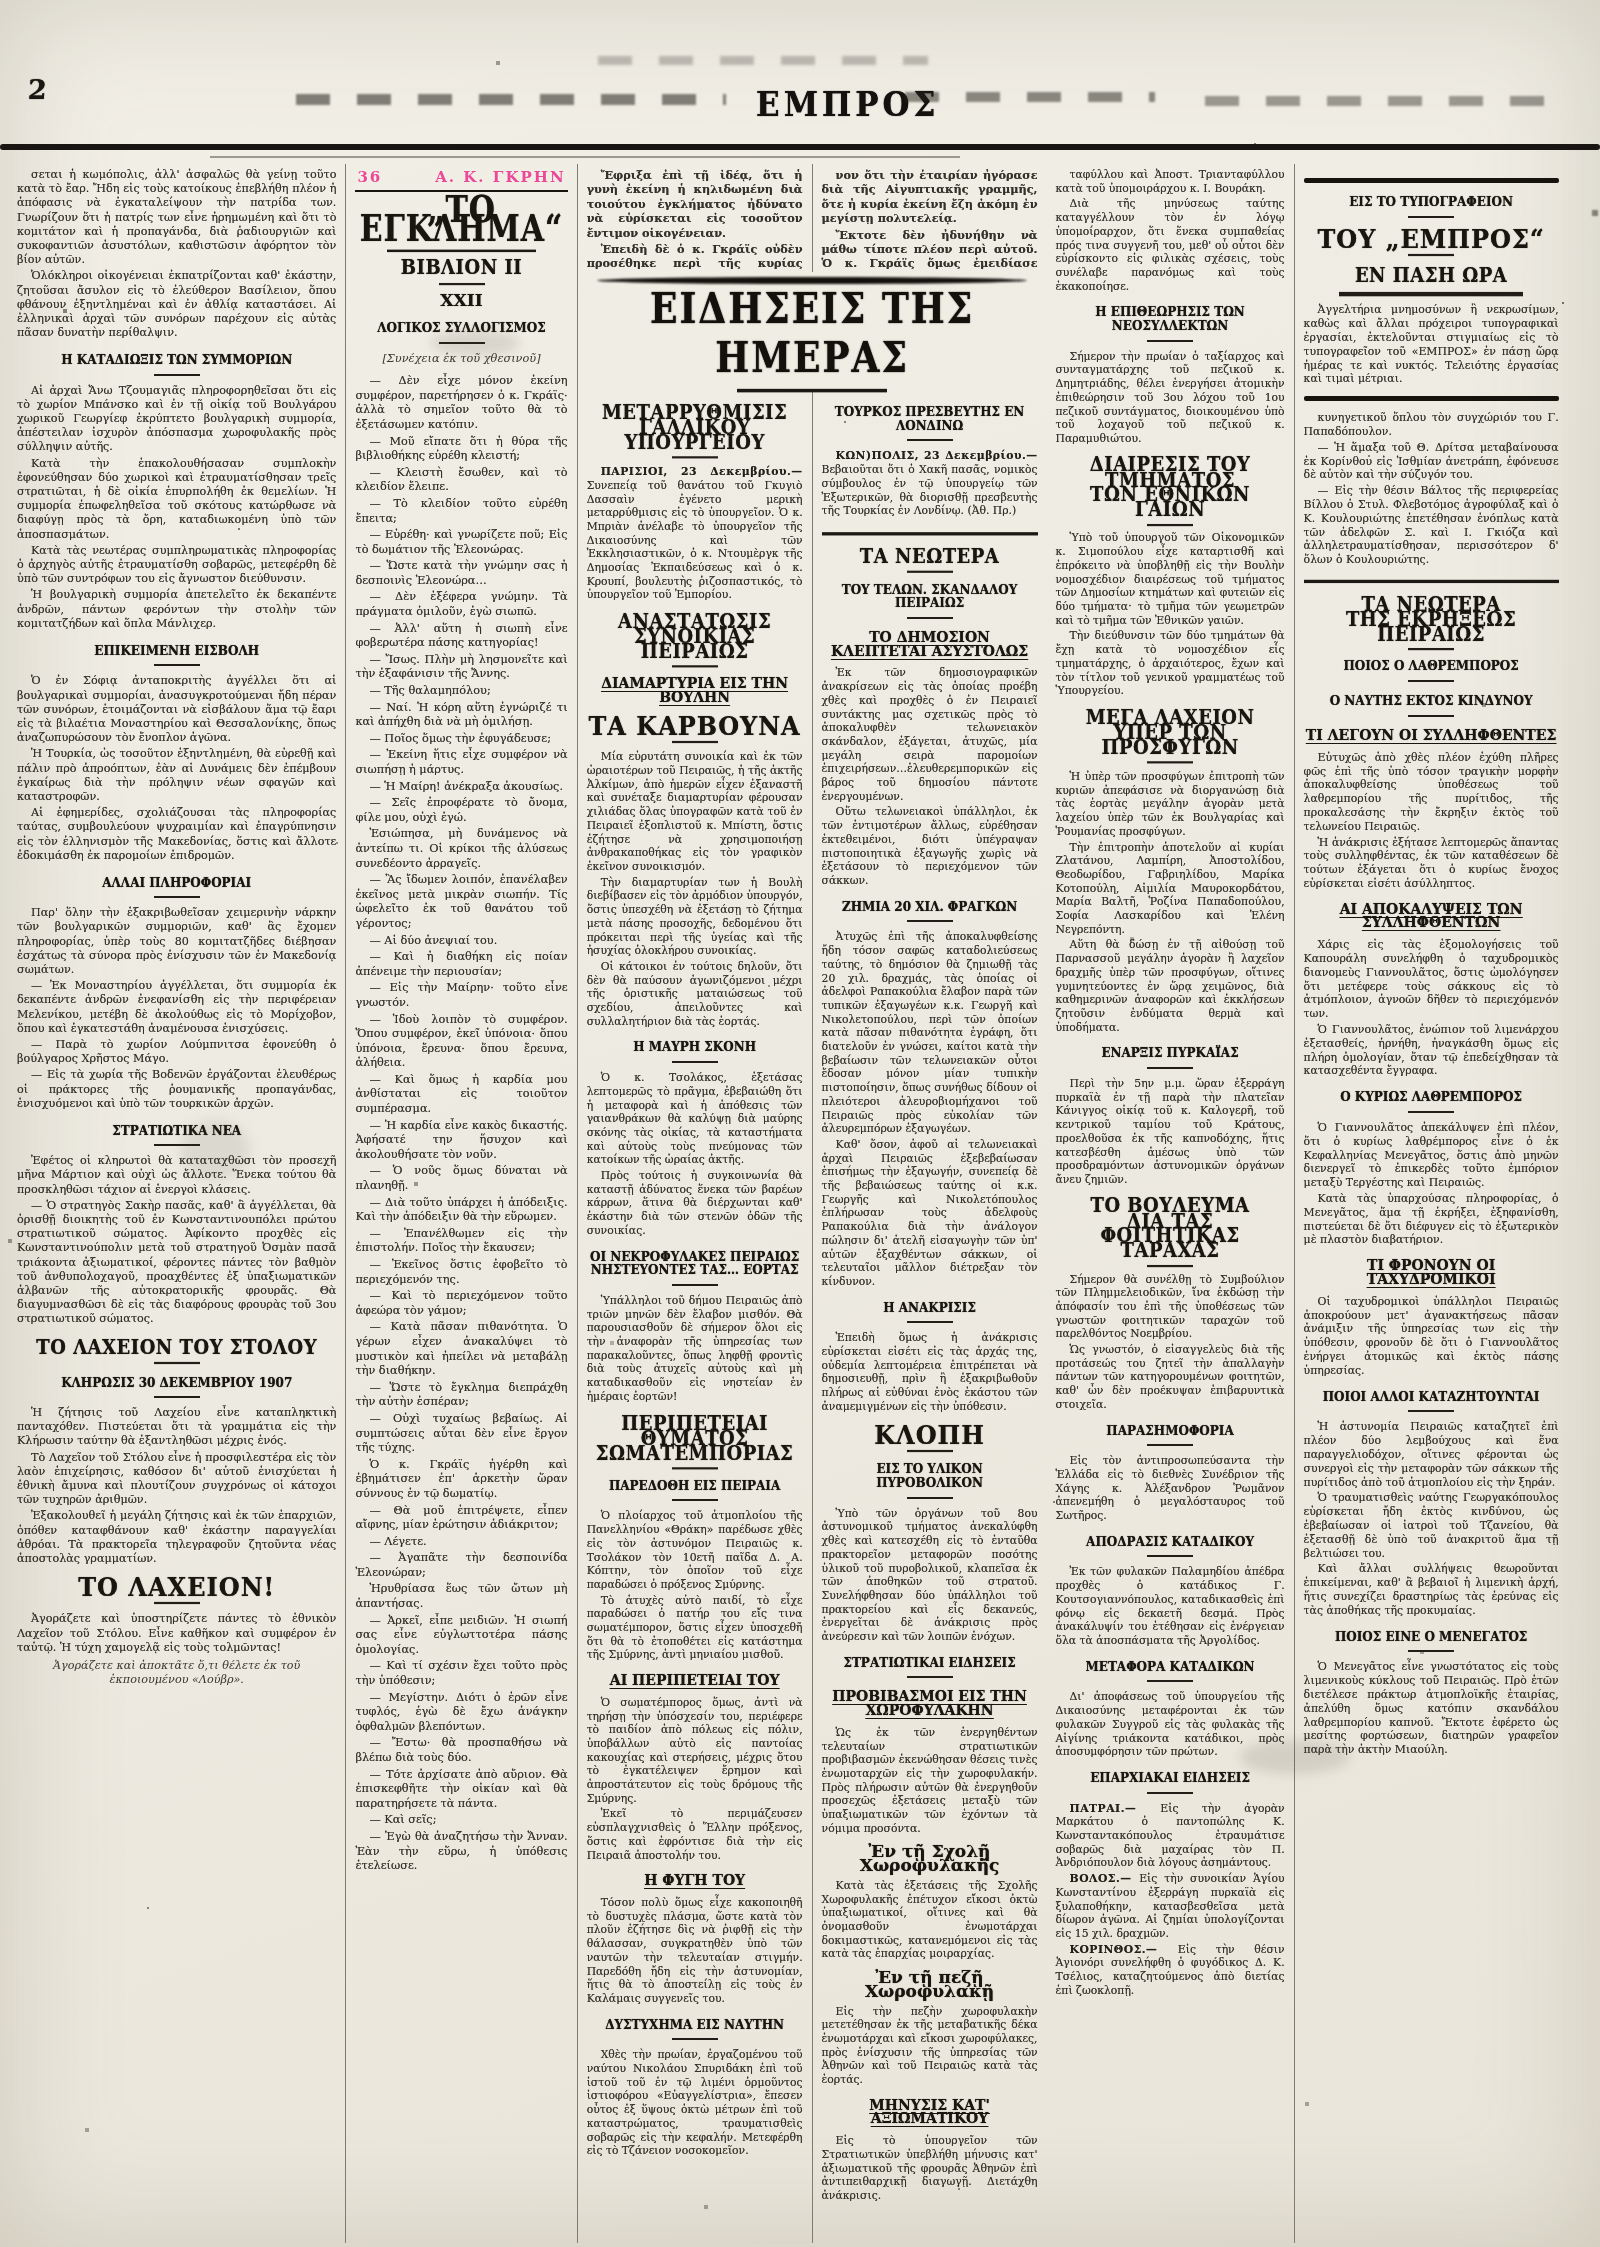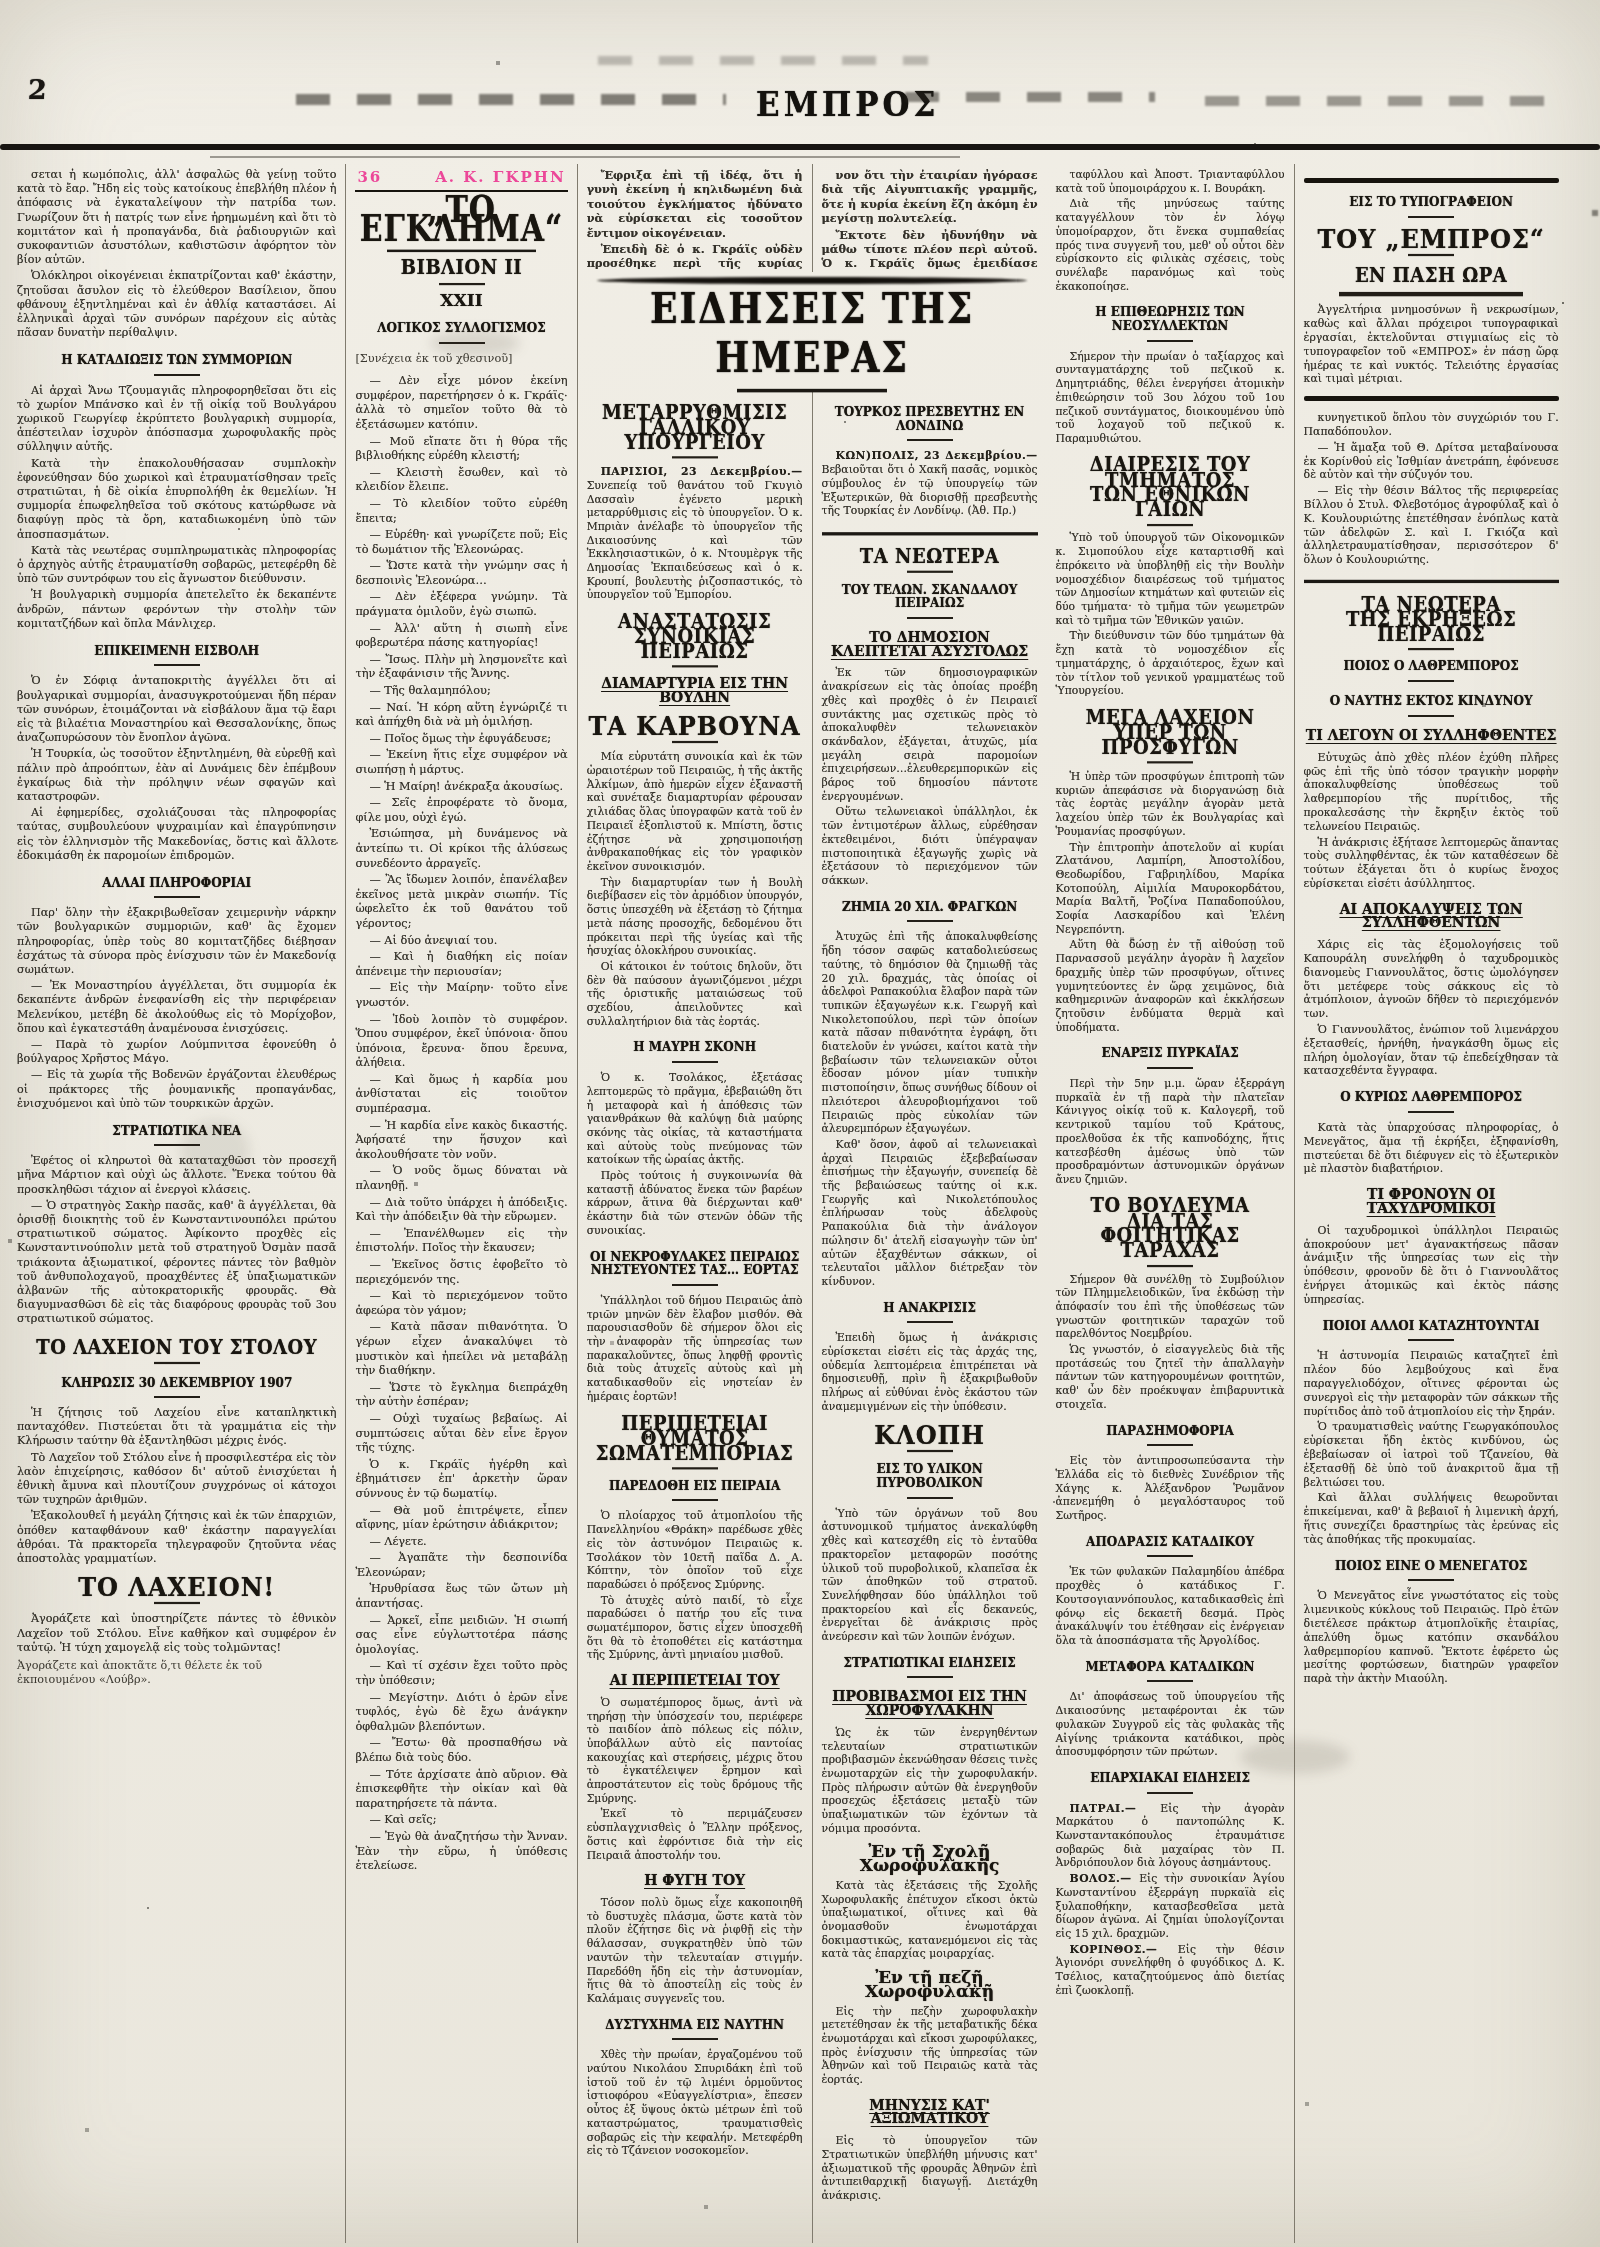--- a/index.html
+++ b/index.html
@@ -56,21 +56,21 @@
   .b-h1::after,.b-h2::after,.b-h3::after{content:"";display:block;width:46px;height:2px;
       background:#221e17;margin:6px auto 0;}
   .b-h4{text-decoration:underline;text-underline-offset:3px;}
   .uthick::after{width:72% !important;height:4px !important;margin-top:8px !important;}
   .toprule{border-top:3px solid #1c1914;padding-top:12px;margin-top:16px !important;}
   .b-title{font-size:30px;letter-spacing:1px;margin:14px 0 8px;transform:scaleY(1.25);}
   .b-title::after{content:"";display:block;width:70%;height:2px;background:#1c1914;margin:10px auto 0;}
   .b-serial{display:flex;justify-content:space-between;font-weight:bold;font-size:15px;
       letter-spacing:2px;color:#ec4899;padding:2px 2px 5px;border-bottom:2px solid #17140e;}
   .b-serial::after{display:none;}
-  .b-it{text-align:left;margin:4px 0 8px;color:#39362e;}
+  .b-it{text-align:center;font-style:italic;margin:4px 0 8px;color:#39362e;}
   .b-bar{height:5px;background:#17140e;margin:10px 0;filter:blur(.4px);border-radius:2px;}
   
   .specks{position:absolute;left:0;top:0;width:2px;height:2px;pointer-events:none;background:transparent;
     box-shadow:64px 310px 0 1px rgba(30,28,22,.5), 238px 528px 0 0 rgba(30,28,22,.55),
      415px 1183px 0 1px rgba(30,28,22,.4), 147px 1907px 0 0 rgba(30,28,22,.5),
      705px 2206px 0 1px rgba(30,28,22,.35), 1053px 1501px 0 0 rgba(30,28,22,.5),
      1483px 704px 0 1px rgba(30,28,22,.4), 1562px 302px 0 0 rgba(30,28,22,.6),
      1306px 2103px 0 1px rgba(30,28,22,.35), 901px 1799px 0 0 rgba(30,28,22,.5),
      497px 62px 0 1px rgba(30,28,22,.4), 1254px 143px 0 0 rgba(30,28,22,.55),
      336px 842px 0 0 rgba(30,28,22,.45), 611px 1342px 0 1px rgba(30,28,22,.3),
@@ -322,20 +322,21 @@
         </div>
         <div class="b-h3">ΠΟΙΟΣ Ο ΛΑΘΡΕΜΠΟΡΟΣ</div>
         <div class="b-h3">Ο ΝΑΥΤΗΣ ΕΚΤΟΣ ΚΙΝΔΥΝΟΥ</div>
         <div class="b-h4">ΤΙ ΛΕΓΟΥΝ ΟΙ ΣΥΛΛΗΦΘΕΝΤΕΣ</div>
         <div class="b-p">Εὐτυχῶς ἀπὸ χθὲς πλέον ἐχύθη πλῆρες φῶς ἐπὶ τῆς ὑπὸ τόσον τραγικὴν μορφὴν ἀποκαλυφθείσης ὑποθέσεως τοῦ λαθρεμπορίου τῆς πυρίτιδος, τῆς προκαλεσάσης τὴν ἔκρηξιν ἐκτὸς τοῦ τελωνείου Πειραιῶς.</div>
         <div class="b-p">Ἡ ἀνάκρισις ἐξήτασε λεπτομερῶς ἅπαντας τοὺς συλληφθέντας, ἐκ τῶν καταθέσεων δὲ τούτων ἐξάγεται ὅτι ὁ κυρίως ἔνοχος εὑρίσκεται εἰσέτι ἀσύλληπτος.</div>
         <div class="b-h4">ΑΙ ΑΠΟΚΑΛΥΨΕΙΣ ΤΩΝ ΣΥΛΛΗΦΘΕΝΤΩΝ</div>
         <div class="b-p">Χάρις εἰς τὰς ἐξομολογήσεις τοῦ Καπουράλη συνελήφθη ὁ ταχυδρομικὸς διανομεὺς Γιαννουλᾶτος, ὅστις ὡμολόγησεν ὅτι μετέφερε τοὺς σάκκους εἰς τὸ ἀτμόπλοιον, ἀγνοῶν δῆθεν τὸ περιεχόμενόν των.</div>
         <div class="b-p">Ὁ Γιαννουλᾶτος, ἐνώπιον τοῦ λιμενάρχου ἐξετασθείς, ἠρνήθη, ἠναγκάσθη ὅμως εἰς πλήρη ὁμολογίαν, ὅταν τῷ ἐπεδείχθησαν τὰ κατασχεθέντα ἔγγραφα.</div>
         <div class="b-h3">Ο ΚΥΡΙΩΣ ΛΑΘΡΕΜΠΟΡΟΣ</div>
+        <div class="b-p">Ὁ Γιαννουλᾶτος ἀπεκάλυψεν ἐπὶ πλέον, ὅτι ὁ κυρίως λαθρέμπορος εἶνε ὁ ἐκ Κεφαλληνίας Μενεγᾶτος, ὅστις ἀπὸ μηνῶν διενεργεῖ τὸ ἐπικερδὲς τοῦτο ἐμπόριον μεταξὺ Τεργέστης καὶ Πειραιῶς.</div>
         <div class="b-p">Κατὰ τὰς ὑπαρχούσας πληροφορίας, ὁ Μενεγᾶτος, ἅμα τῇ ἐκρήξει, ἐξηφανίσθη, πιστεύεται δὲ ὅτι διέφυγεν εἰς τὸ ἐξωτερικὸν μὲ πλαστὸν διαβατήριον.</div>
         <div class="b-h4">ΤΙ ΦΡΟΝΟΥΝ ΟΙ ΤΑΧΥΔΡΟΜΙΚΟΙ</div>
         <div class="b-p">Οἱ ταχυδρομικοὶ ὑπάλληλοι Πειραιῶς ἀποκρούουν μετ' ἀγανακτήσεως πᾶσαν ἀνάμιξιν τῆς ὑπηρεσίας των εἰς τὴν ὑπόθεσιν, φρονοῦν δὲ ὅτι ὁ Γιαννουλᾶτος ἐνήργει ἀτομικῶς καὶ ἐκτὸς πάσης ὑπηρεσίας.</div>
         <div class="b-h3">ΠΟΙΟΙ ΑΛΛΟΙ ΚΑΤΑΖΗΤΟΥΝΤΑΙ</div>
         <div class="b-p">Ἡ ἀστυνομία Πειραιῶς καταζητεῖ ἐπὶ πλέον δύο λεμβούχους καὶ ἕνα παραγγελιοδόχον, οἵτινες φέρονται ὡς συνεργοὶ εἰς τὴν μεταφορὰν τῶν σάκκων τῆς πυρίτιδος ἀπὸ τοῦ ἀτμοπλοίου εἰς τὴν ξηράν.</div>
         <div class="b-p">Ὁ τραυματισθεὶς ναύτης Γεωργακόπουλος εὑρίσκεται ἤδη ἐκτὸς κινδύνου, ὡς ἐβεβαίωσαν οἱ ἰατροὶ τοῦ Τζανείου, θὰ ἐξετασθῇ δὲ ὑπὸ τοῦ ἀνακριτοῦ ἅμα τῇ βελτιώσει του.</div>
         <div class="b-p">Καὶ ἄλλαι συλλήψεις θεωροῦνται ἐπικείμεναι, καθ' ἃ βεβαιοῖ ἡ λιμενικὴ ἀρχή, ἥτις συνεχίζει δραστηρίως τὰς ἐρεύνας εἰς τὰς ἀποθήκας τῆς προκυμαίας.</div>
         <div class="b-h3">ΠΟΙΟΣ ΕΙΝΕ Ο ΜΕΝΕΓΑΤΟΣ</div>
         <div class="b-p">Ὁ Μενεγᾶτος εἶνε γνωστότατος εἰς τοὺς λιμενικοὺς κύκλους τοῦ Πειραιῶς. Πρὸ ἐτῶν διετέλεσε πράκτωρ ἀτμοπλοϊκῆς ἑταιρίας, ἀπελύθη ὅμως κατόπιν σκανδάλου λαθρεμπορίου καπνοῦ. Ἔκτοτε ἐφέρετο ὡς μεσίτης φορτώσεων, διατηρῶν γραφεῖον παρὰ τὴν ἀκτὴν Μιαούλη.</div>
       </div>

